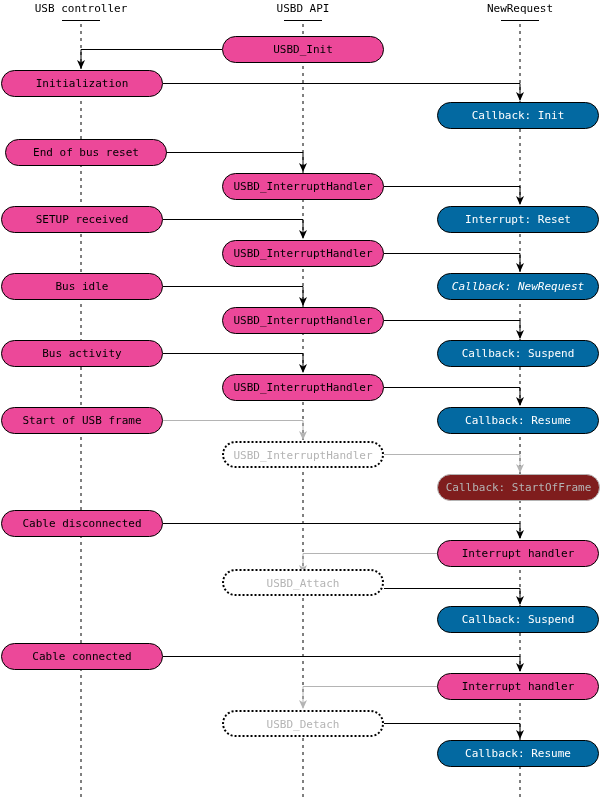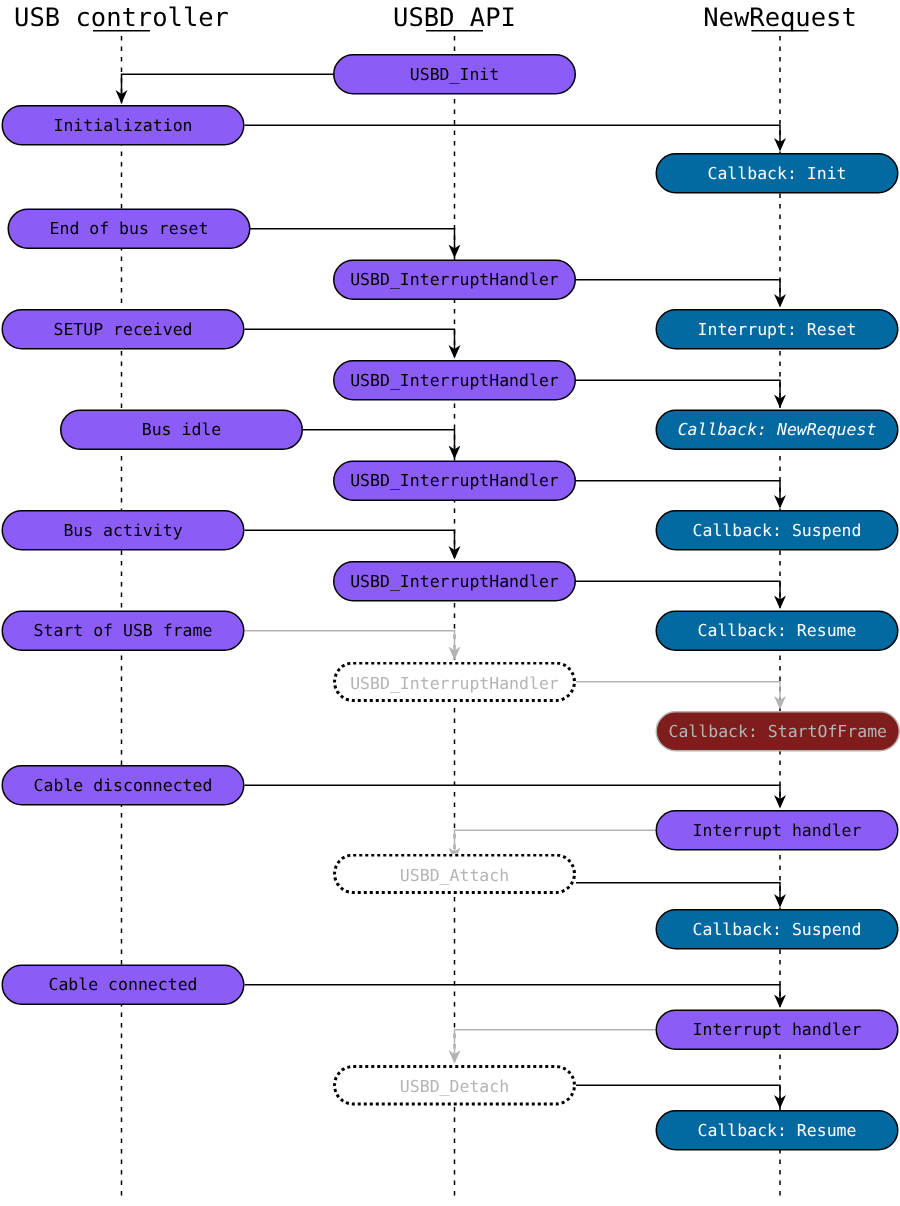--- a/index.html
+++ b/index.html
@@ -19,41 +19,41 @@
   }
   #svg-layer {
     position: absolute;
     left: 0;
     top: 0;
     width: 600px;
     height: 804px;
   }
   .lifeline-header {
     position: absolute;
-    font-size: 17px;
+    font-size: 11px;
     color: #000000;
     white-space: nowrap;
     transform: translateX(-50%);
     text-align: right;
     letter-spacing: 0px;
   }
   .node {
     position: absolute;
     box-sizing: border-box;
     height: 27px;
     line-height: 25px;
     border-radius: 14px;
     font-size: 11px;
     text-align: center;
     white-space: nowrap;
     overflow: hidden;
   }
   .node.solid {
     border: 1px solid #000000;
-    background: #8b5cf6;
+    background: #ec4899;
     color: #000000;
   }
   .node.filled {
     border: 1px solid #000000;
     background: #0369a1;
     color: #ffffff;
   }
   .node.ghost-dotted {
     border: 2px dotted #000000;
     background: #ffffff;
@@ -111,21 +111,21 @@
   <div id="nodes">
       <div class="node solid" style="left: 222px; top: 36px; width: 162px;">USBD_Init</div>
       <div class="node solid" style="left: 1px; top: 70px; width: 162px;">Initialization</div>
       <div class="node filled" style="left: 437px; top: 102px; width: 162px;">Callback: Init</div>
       <div class="node solid" style="left: 5px; top: 139px; width: 162px;">End of bus reset</div>
       <div class="node solid" style="left: 222px; top: 173px; width: 162px;">USBD_InterruptHandler</div>
       <div class="node filled" style="left: 437px; top: 206px; width: 162px;">Interrupt: Reset</div>
       <div class="node solid" style="left: 1px; top: 206px; width: 162px;">SETUP received</div>
       <div class="node solid" style="left: 222px; top: 240px; width: 162px;">USBD_InterruptHandler</div>
       <div class="node filled" style="left: 437px; top: 273px; width: 162px; font-style: italic;">Callback: NewRequest</div>
-      <div class="node solid" style="left: 1px; top: 273px; width: 162px; margin-left: 39px;">Bus idle</div>
+      <div class="node solid" style="left: 1px; top: 273px; width: 162px;">Bus idle</div>
       <div class="node solid" style="left: 222px; top: 307px; width: 162px;">USBD_InterruptHandler</div>
       <div class="node filled" style="left: 437px; top: 340px; width: 162px;">Callback: Suspend</div>
       <div class="node solid" style="left: 1px; top: 340px; width: 162px;">Bus activity</div>
       <div class="node solid" style="left: 222px; top: 374px; width: 162px;">USBD_InterruptHandler</div>
       <div class="node filled" style="left: 437px; top: 407px; width: 162px;">Callback: Resume</div>
       <div class="node solid" style="left: 1px; top: 407px; width: 162px;">Start of USB frame</div>
       <div class="node ghost-dotted" style="left: 222px; top: 441px; width: 162px;">USBD_InterruptHandler</div>
       <div class="node ghost-grey" style="left: 437px; top: 474px; width: 163px;">Callback: StartOfFrame</div>
       <div class="node solid" style="left: 1px; top: 510px; width: 162px;">Cable disconnected</div>
       <div class="node solid" style="left: 437px; top: 540px; width: 162px;">Interrupt handler</div>

